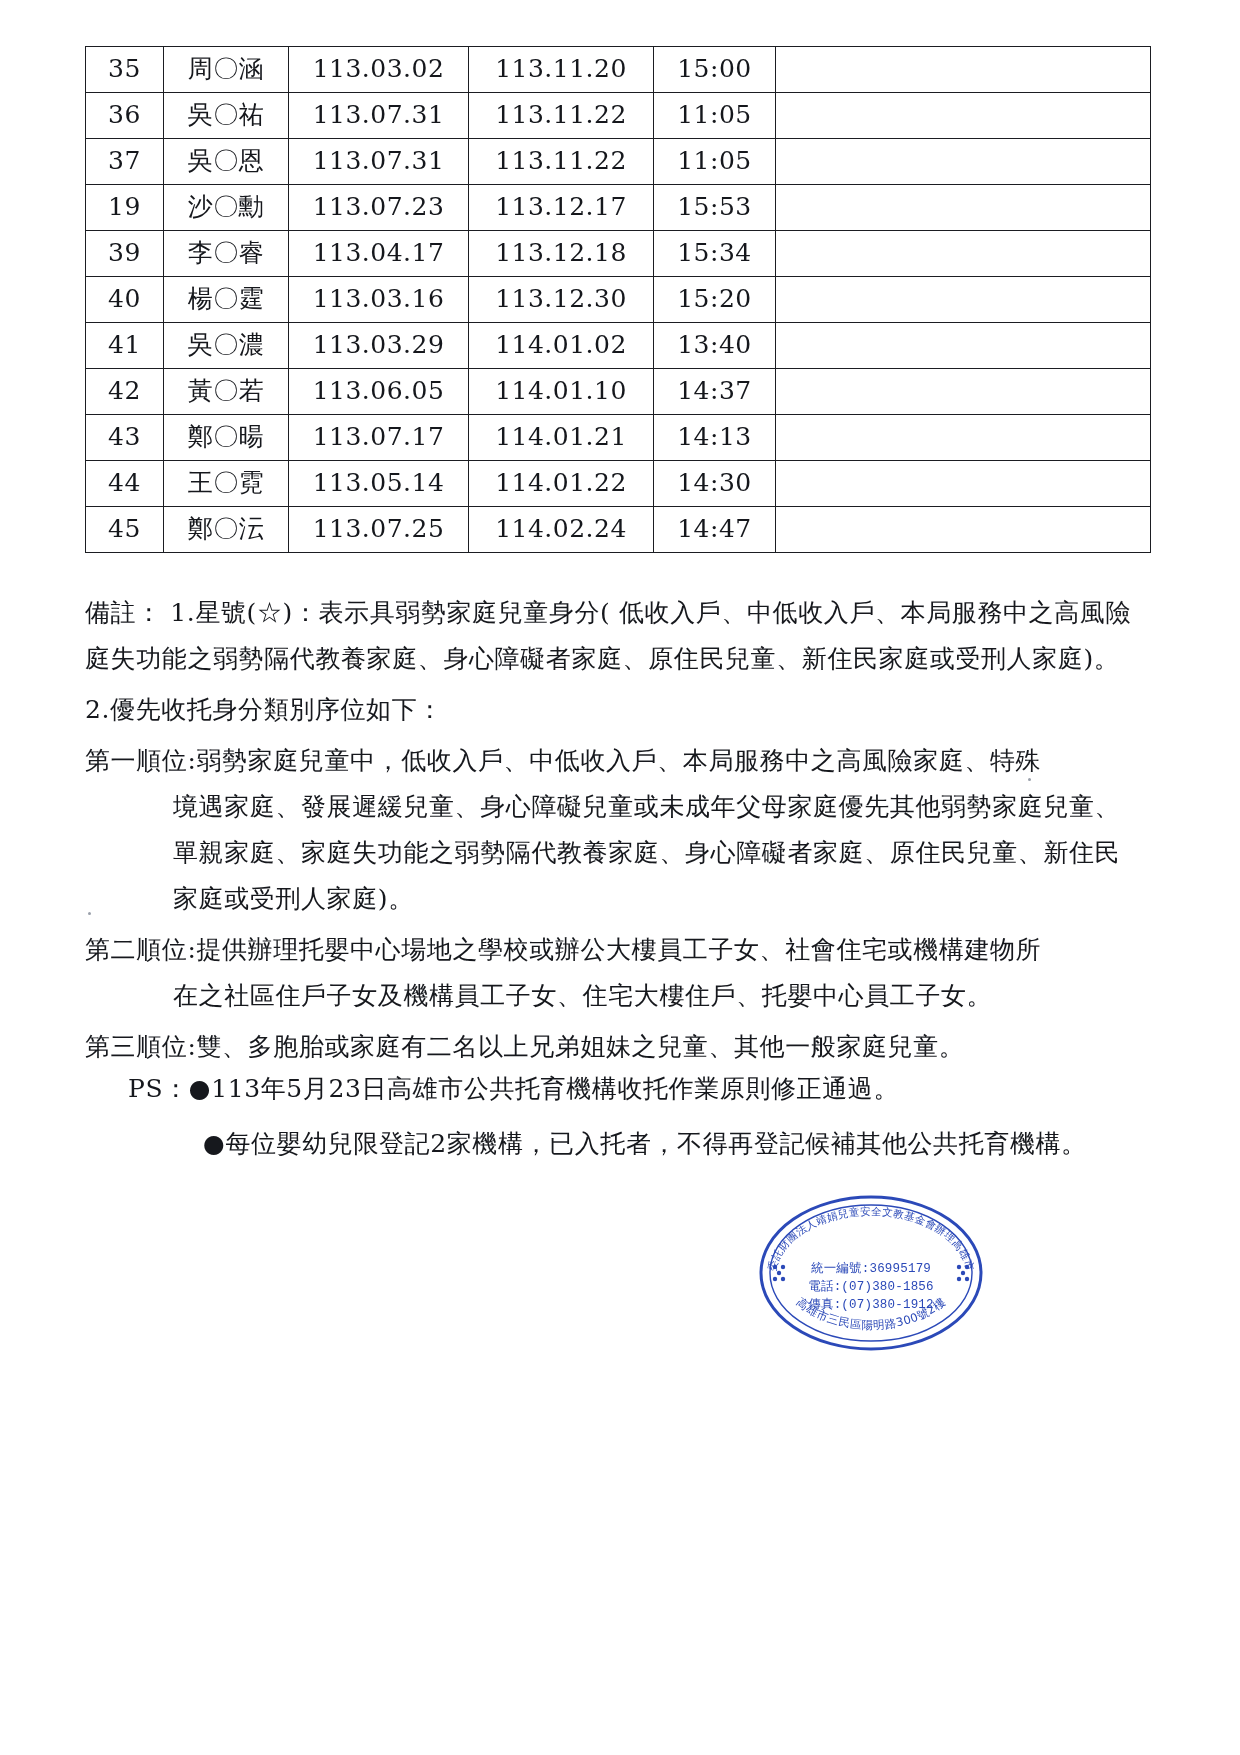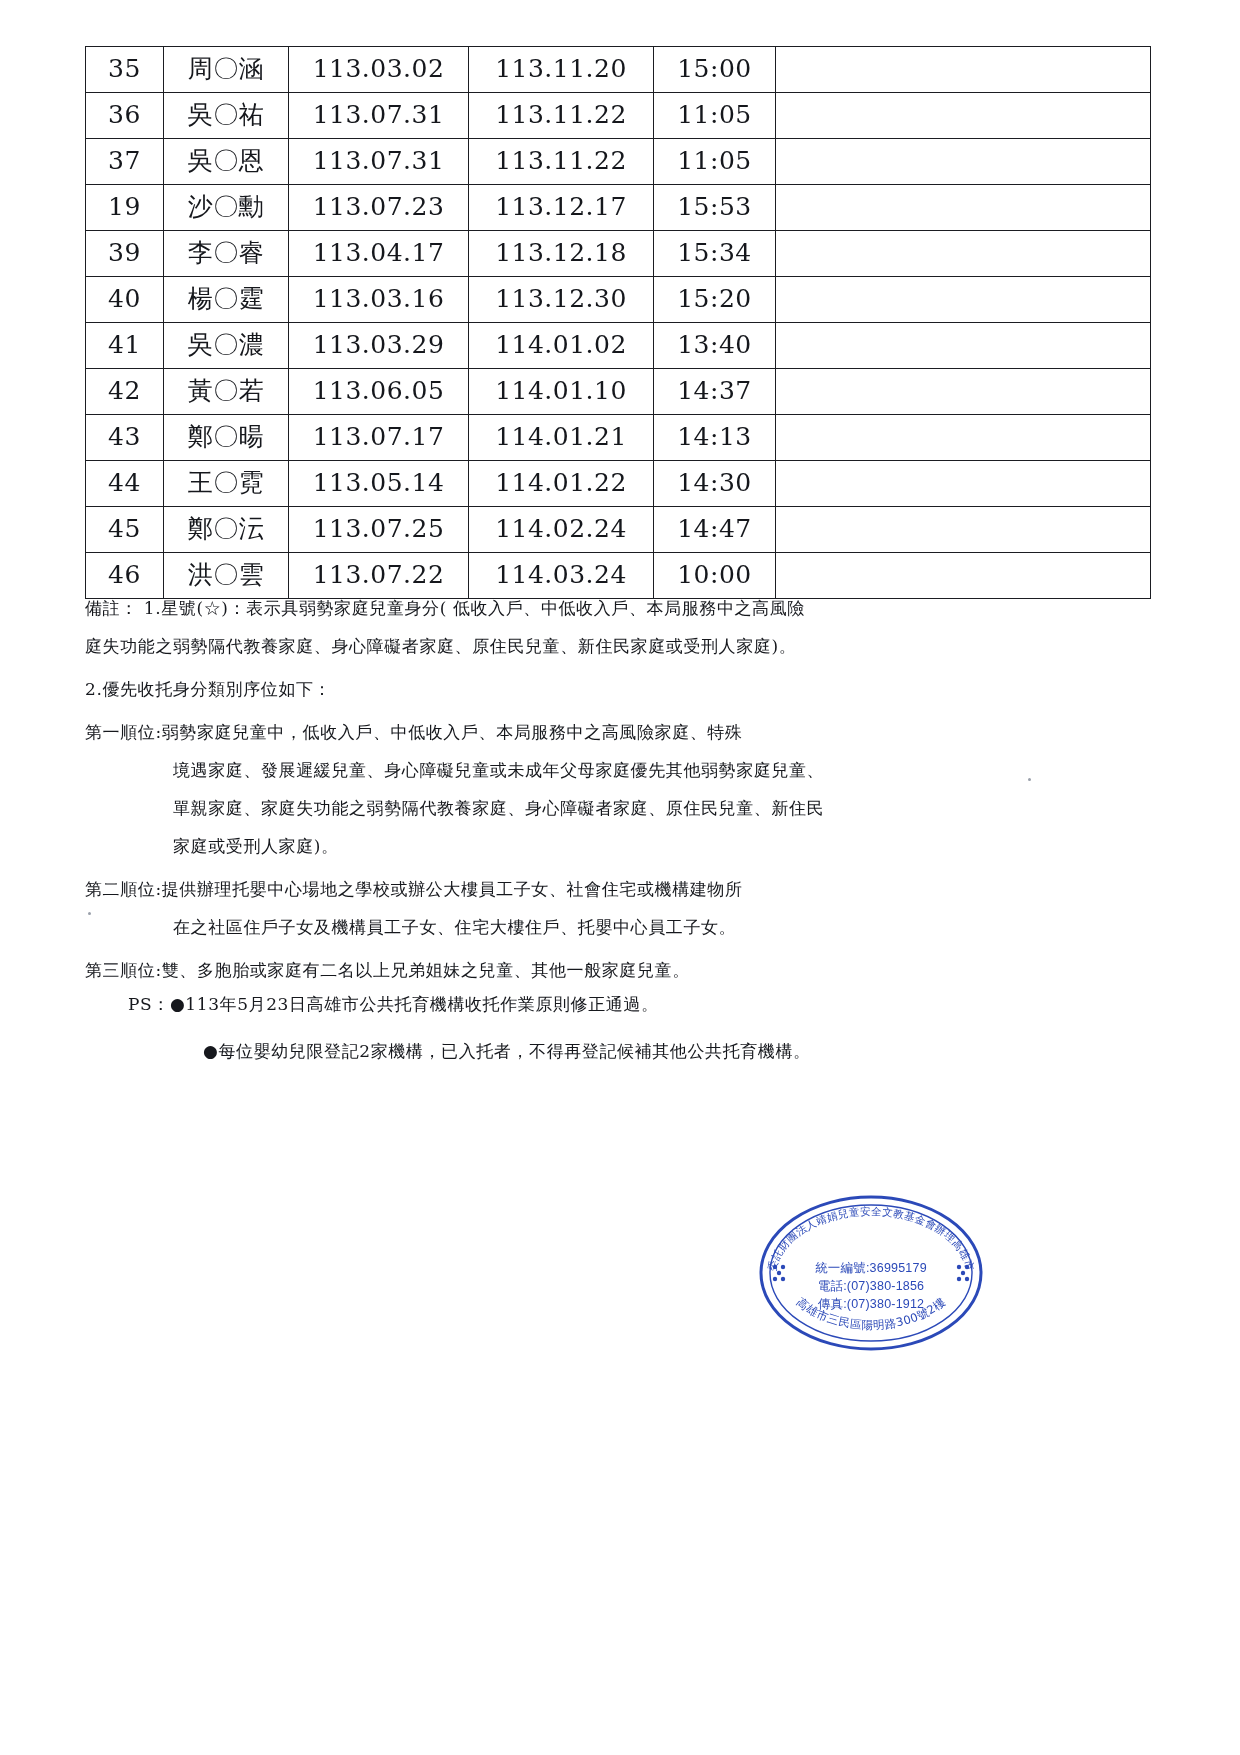--- a/index.html
+++ b/index.html
@@ -68,21 +68,21 @@
   td.cell-date { text-align: center; padding-left: 0; }
   td.cell-time { letter-spacing: 1px; }
   td.cell-note { }
 
   
   .notes {
     position: absolute;
     left: 85px;
     top: 600px;
     width: 1075px;
-    font-size: 17px;
+    font-size: 25px;
     line-height: 1.0;
     color: #16181d;
   }
   .nline {
     white-space: nowrap;
     letter-spacing: 0.6px;
     margin-bottom: 21px;
   }
   .indent-1 { padding-left: 88px; }
   .indent-ps { padding-left: 43px; }
@@ -106,21 +106,21 @@
     left: 0; top: 0;
     width: 228px; height: 160px;
     color: #2b49b8;
   }
   .seal-line {
     position: absolute;
     width: 100%;
     text-align: center;
     font-size: 12.5px;
     letter-spacing: 0.2px;
-    font-family: Liberation Sans, sans-serif;
+    font-family: Liberation Mono, monospace;
     white-space: nowrap;
   }
   .seal-l1 { top: 67px; }
   .seal-l2 { top: 85px; }
   .seal-l3 { top: 103px; }
 
   .stray-dot {
     position: absolute;
     width: 3px; height: 3px;
     background: #9aa0ab;
@@ -236,28 +236,20 @@
 
         <tr>
           <td class="cell-no">45</td>
           <td class="cell-name">鄭〇沄</td>
           <td class="cell-birth">113.07.25</td>
           <td class="cell-date">114.02.24</td>
           <td class="cell-time">14:47</td>
           <td class="cell-note"></td>
         </tr>
 
-        <tr>
-          <td class="cell-no">46</td>
-          <td class="cell-name">洪〇雲</td>
-          <td class="cell-birth">113.07.22</td>
-          <td class="cell-date">114.03.24</td>
-          <td class="cell-time">10:00</td>
-          <td class="cell-note"></td>
-        </tr>
 
       </tbody>
     </table>
   </div>
 
   <div class="notes">
 
     <div class="nline">備註： 1.星號(☆)：表示具弱勢家庭兒童身分( 低收入戶、中低收入戶、本局服務中之高風險</div>
     <div class="nline gap-sm">庭失功能之弱勢隔代教養家庭、身心障礙者家庭、原住民兒童、新住民家庭或受刑人家庭)。</div>
 

